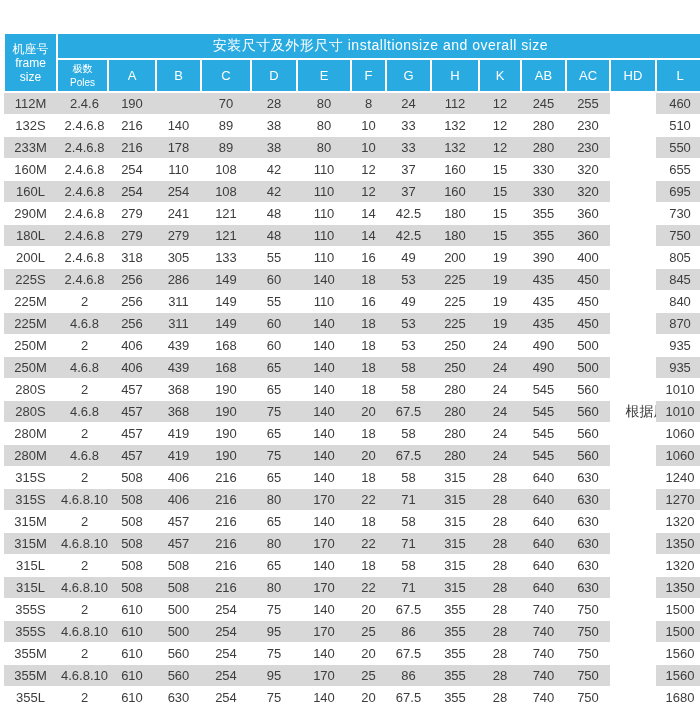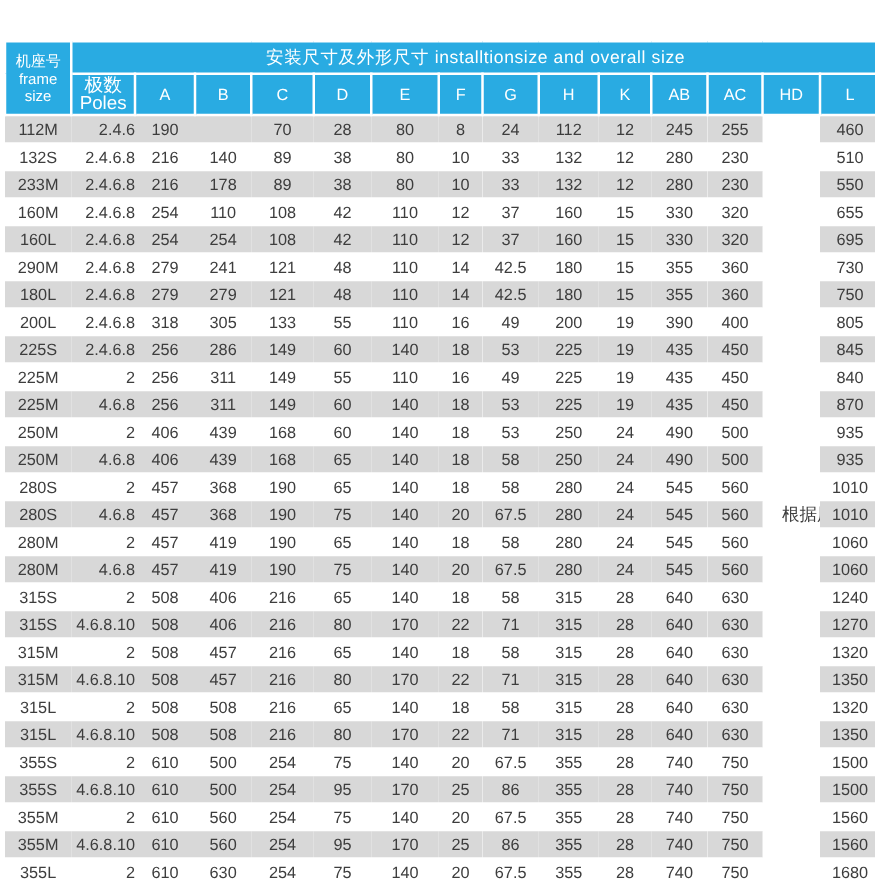--- a/index.html
+++ b/index.html
@@ -27,35 +27,35 @@
     border: 2px solid #ffffff;
     padding: 0;
     vertical-align: middle;
     text-align: center;
   }
   .title-row { height: 26px; }
   .col-row { height: 33px; }
   .corner-th { font-size: 12px; line-height: 14px; }
   .title-th { font-size: 14px; letter-spacing: 0.5px; }
   .col-th { font-size: 13px; }
-  .poles-th { font-size: 15px; line-height: 14px; }
+  .poles-th { font-size: 10px; line-height: 14px; }
   tbody tr { height: 22px; }
   tbody td {
     padding: 0;
     font-size: 13px;
     color: #3d3d3d;
     text-align: center;
     vertical-align: middle;
     border-bottom: 1px solid #ffffff;
     overflow: hidden;
     white-space: nowrap;
   }
   tbody tr.grey td { background: #d8d8d8; }
   tbody tr.white td { background: #ffffff; }
-  tbody td.left { text-align: right; padding-left: 4px; }
+  tbody td.left { text-align: center; padding-left: 4px; }
   tbody td.hd-cell, tbody tr.grey td.hd-cell, tbody tr.white td.hd-cell {
     background: #ffffff;
     vertical-align: middle;
   }
   .hd-text {
     width: 15px;
     margin: 0 auto;
     line-height: 29px;
     font-size: 14px;
     color: #3d3d3d;

